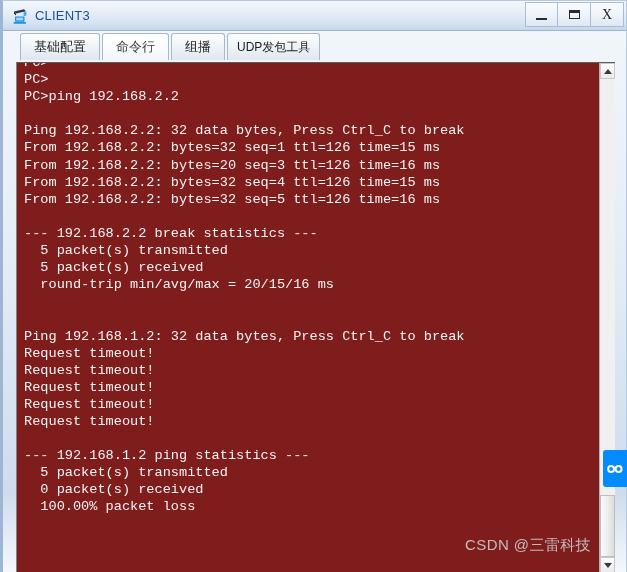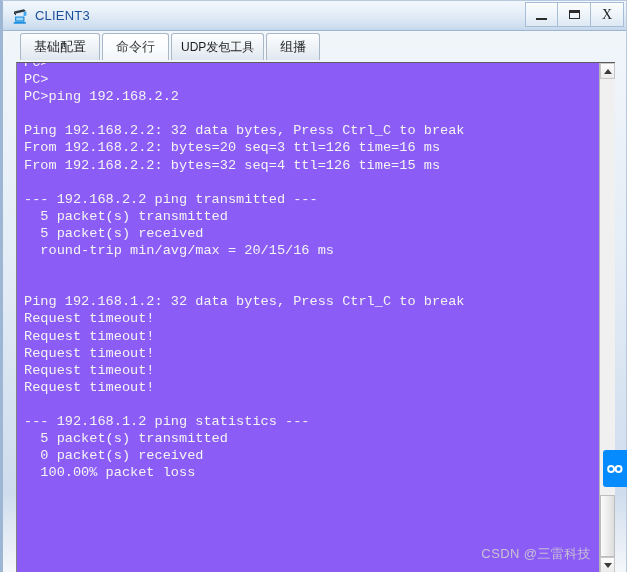--- a/index.html
+++ b/index.html
@@ -146,21 +146,21 @@
     border-top: 1px solid #5d5d5d;
     border-left: 1px solid #828282;
     box-sizing: border-box;
     overflow: hidden;
   }
   .term {
     position: absolute;
     left: 0; top: 0;
     width: 583px;
     height: 100%;
-    background: #8b5cf6;
+    background: #7f1d1d;
     overflow: hidden;
     padding-left: 7px;
     box-sizing: border-box;
   }
   .term-lines {
     position: absolute;
     left: 7px;
     top: -9px;
     width: 576px;
   }
@@ -231,22 +231,22 @@
     display: flex;
     align-items: center;
     justify-content: center;
     overflow: hidden;
   }
 
   
   .watermark {
     position: absolute;
     right: 24px;
-    bottom: 10px;
-    font-size: 13px;
+    bottom: 18px;
+    font-size: 15px;
     color: #cfcfcf;
     font-family: "Liberation Sans", sans-serif;
     white-space: nowrap;
     letter-spacing: .4px;
     opacity: .88;
   }
 </style>
 </head>
 <body>
 
@@ -281,40 +281,42 @@
       </div>
     </div>
 
     <div class="tabstrip">
       <div class="tab">
         <span>基础配置</span>
       </div>
       <div class="tab active">
         <span>命令行</span>
       </div>
+      <div class="tab">
+        <span>组播</span>
+      </div>
       <div class="tab small">
         <span>UDP发包工具</span>
-      </div>
-      <div class="tab">
-        <span>组播</span>
       </div>
     </div>
 
     <div class="term-wrap">
       <div class="term">
         <div class="term-lines" id="term-lines">
             <div class="tline">PC&gt;</div>
             <div class="tline">PC&gt;</div>
             <div class="tline">PC&gt;ping 192.168.2.2</div>
             <div class="tline"></div>
             <div class="tline">Ping 192.168.2.2: 32 data bytes, Press Ctrl_C to break</div>
+            <div class="tline">From 192.168.2.2: bytes=32 seq=1 ttl=126 time=15 ms</div>
             <div class="tline">From 192.168.2.2: bytes=20 seq=3 ttl=126 time=16 ms</div>
             <div class="tline">From 192.168.2.2: bytes=32 seq=4 ttl=126 time=15 ms</div>
-            <div class="tline"></div>
-            <div class="tline">--- 192.168.2.2 ping transmitted ---</div>
+            <div class="tline">From 192.168.2.2: bytes=32 seq=5 ttl=126 time=16 ms</div>
+            <div class="tline"></div>
+            <div class="tline">--- 192.168.2.2 break statistics ---</div>
             <div class="tline">  5 packet(s) transmitted</div>
             <div class="tline">  5 packet(s) received</div>
             <div class="tline">  round-trip min/avg/max = 20/15/16 ms</div>
             <div class="tline"></div>
             <div class="tline"></div>
             <div class="tline">Ping 192.168.1.2: 32 data bytes, Press Ctrl_C to break</div>
             <div class="tline">Request timeout!</div>
             <div class="tline">Request timeout!</div>
             <div class="tline">Request timeout!</div>
             <div class="tline">Request timeout!</div>

